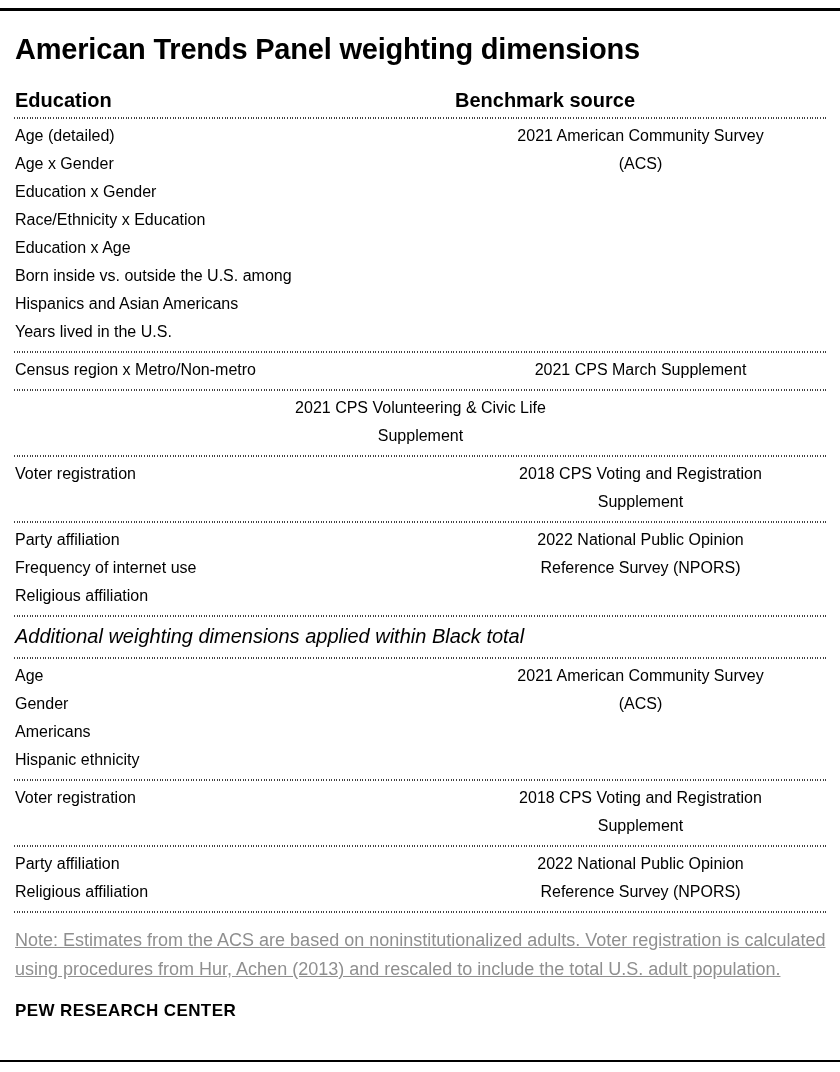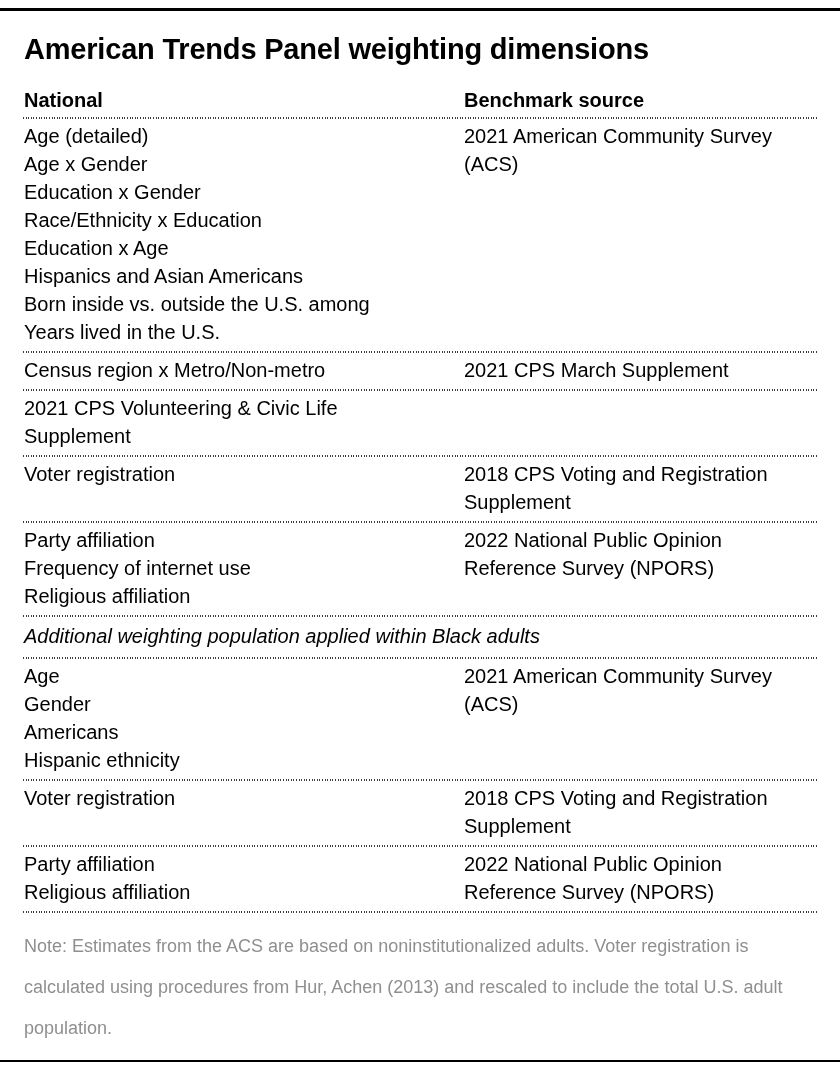--- a/index.html
+++ b/index.html
@@ -1,20 +1,20 @@
 <!DOCTYPE html>
 <html><head>
 <meta charset="utf-8">
 <style>
   html,body { margin:0; padding:0; background:#ffffff; }
   .page {
     width:840px; height:1068px; box-sizing:border-box;
     position:relative; background:#fff; overflow:hidden;
     font-family:"Liberation Sans", sans-serif; color:#000;
-    padding:0 23px;
+    padding:0 14px;
   }
   .top-rule {
     position:absolute; left:0; right:0; top:8px; height:3px; background:#000;
   }
   .bottom-rule {
     position:absolute; left:0; right:0; top:1060px; height:2px; background:#000;
   }
   .title {
     margin:33px 0 0 1px; font-size:29px; font-weight:bold; letter-spacing:-0.2px;
     line-height:33px;
@@ -22,59 +22,59 @@
   .thead {
     display:flex; margin-top:22px; font-weight:bold; font-size:20px;
     line-height:24px; padding:0 0 5px 1px;
   }
   .thead .hcol1 { width:440px; }
   .thead .hcol2 { flex:1; }
   .sep {
     height:2px;
     background-image:repeating-linear-gradient(to right, #404040 0px, #404040 1px, transparent 1px, transparent 2.6px);
   }
-  .row { display:flex; font-size:20px; line-height:28px; padding:3px 0 5px 1px; }
+  .row { display:flex; font-size:16px; line-height:28px; padding:3px 0 5px 1px; }
   .cell1 { width:440px; padding-right:8px; box-sizing:border-box; }
-  .cell2 { flex:1; }
+  .cell2 { flex:1;text-align:center; }
   .row-divider {
     font-size:20px; font-style:italic; line-height:28px; padding:5px 0 7px 1px;
   }
   .note {
-    margin-top:13px; margin-left:1px; font-size:18px; line-height:41px;
-    color:#8f8f8f; max-width:832px;
+    margin-top:13px; margin-left:1px; font-size:18px; line-height:29px;
+    color:#8f8f8f; max-width:832px;text-decoration:underline;
   }
   .footer {
     margin-top:17px; margin-left:1px; font-size:17px; font-weight:bold;
     letter-spacing:0.4px;
   }
 </style>
 </head>
 <body>
 
 <div class="page">
   <div class="top-rule"></div>
 
   <h1 class="title">American Trends Panel weighting dimensions</h1>
 
   <div class="thead">
-    <div class="hcol1">National</div>
+    <div class="hcol1">Education</div>
     <div class="hcol2">Benchmark source</div>
   </div>
   <div class="sep"></div>
 
   <div>
       <div class="row">
         <div class="cell1">
           <div class="line">Age (detailed)</div>
           <div class="line">Age x Gender</div>
           <div class="line">Education x Gender</div>
           <div class="line">Race/Ethnicity x Education</div>
           <div class="line">Education x Age</div>
+          <div class="line">Born inside vs. outside the U.S. among</div>
           <div class="line">Hispanics and Asian Americans</div>
-          <div class="line">Born inside vs. outside the U.S. among</div>
           <div class="line">Years lived in the U.S.</div>
         </div>
         <div class="cell2">
           <div class="line">2021 American Community Survey</div>
           <div class="line">(ACS)</div>
         </div>
       </div>
       <div class="sep"></div>
       <div class="row">
         <div class="cell1">
@@ -107,21 +107,21 @@
           <div class="line">Party affiliation</div>
           <div class="line">Frequency of internet use</div>
           <div class="line">Religious affiliation</div>
         </div>
         <div class="cell2">
           <div class="line">2022 National Public Opinion</div>
           <div class="line">Reference Survey (NPORS)</div>
         </div>
       </div>
       <div class="sep"></div>
-      <div class="row-divider">Additional weighting population applied within Black adults</div>
+      <div class="row-divider">Additional weighting dimensions applied within Black total</div>
       <div class="sep"></div>
       <div class="row">
         <div class="cell1">
           <div class="line">Age</div>
           <div class="line">Gender</div>
           <div class="line">Americans</div>
           <div class="line">Hispanic ethnicity</div>
         </div>
         <div class="cell2">
           <div class="line">2021 American Community Survey</div>

